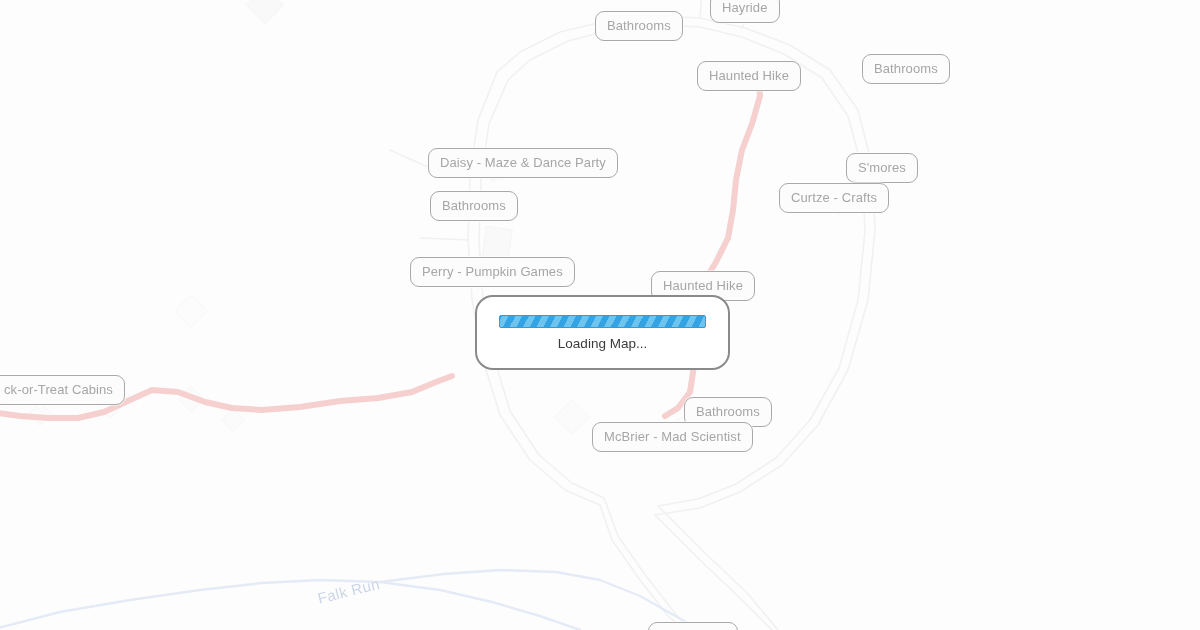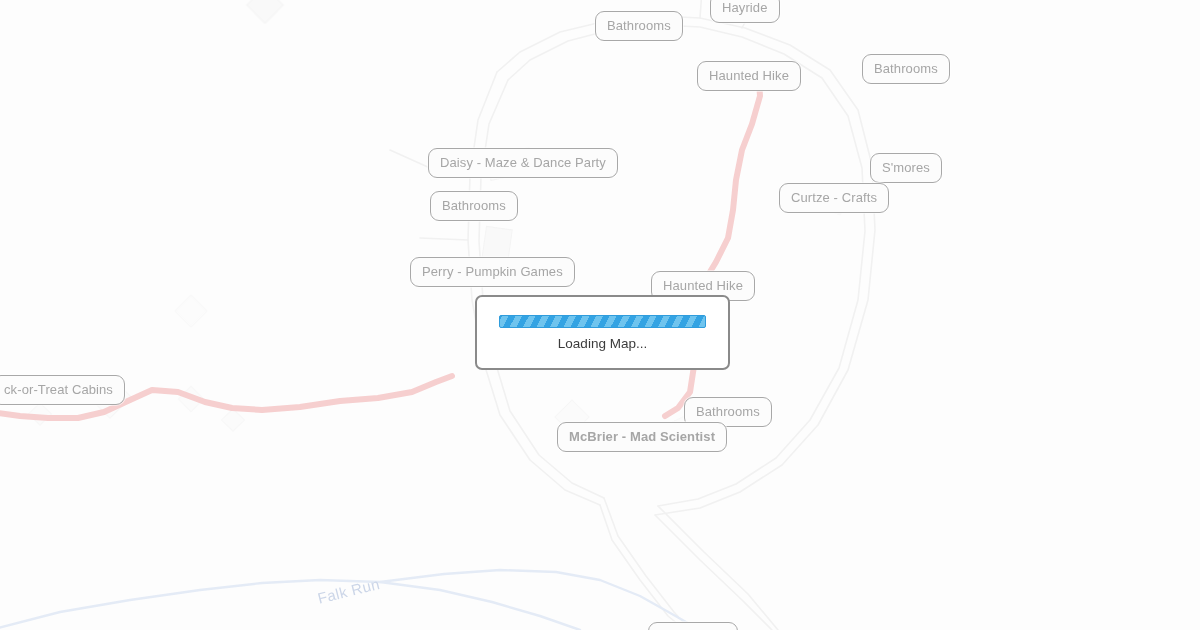--- a/index.html
+++ b/index.html
@@ -64,21 +64,21 @@
   
   #loading-dialog {
     position: absolute;
     left: 475px;
     top: 295px;
     width: 255px;
     height: 75px;
     box-sizing: border-box;
     background: #ffffff;
     border: 2px solid #8a8a8a;
-    border-radius: 7px;
+    border-radius: 18px;
     display: flex;
     flex-direction: column;
     align-items: center;
     justify-content: center;
     gap: 9px;
     z-index: 50;
   }
 
   #loading-progress {
     width: 207px;
@@ -174,35 +174,35 @@
 
   <div class="poi-label" style="left:595px; top:11px;">Bathrooms</div>
 
 
   <div class="poi-label" style="left:697px; top:61px;">Haunted Hike</div>
 
   <div class="poi-label" style="left:862px; top:54px;">Bathrooms</div>
 
   <div class="poi-label" style="left:428px; top:120px;margin-top:28px;">Daisy - Maze &amp; Dance Party</div>
 
-  <div class="poi-label" style="left:846px; top:153px;margin-left:24px;">S'mores</div>
+  <div class="poi-label" style="left:846px; top:153px;">S'mores</div>
 
   <div class="poi-label" style="left:747px; top:183px;margin-left:32px;">Curtze - Crafts</div>
 
   <div class="poi-label" style="left:430px; top:191px;">Bathrooms</div>
 
   <div class="poi-label" style="left:410px; top:257px;">Perry - Pumpkin Games</div>
 
   <div class="poi-label" style="left:651px; top:271px;">Haunted Hike</div>
 
   <div class="poi-label" style="left:-8px; top:375px;">ck-or-Treat Cabins</div>
 
   <div class="poi-label" style="left:684px; top:397px;">Bathrooms</div>
 
-  <div class="poi-label" style="left:557px; top:422px;font-weight:bold;">McBrier - Mad Scientist</div>
+  <div class="poi-label" style="left:592px; top:422px;">McBrier - Mad Scientist</div>
 
   <div class="poi-label" style="left:648px; top:622px; width:90px; height:30px; padding:7px 11px;"></div>
 
   <div id="loading-dialog">
     <div id="loading-progress"></div>
     <div id="loading-text">Loading Map...</div>
   </div>
 
 </div>
 

